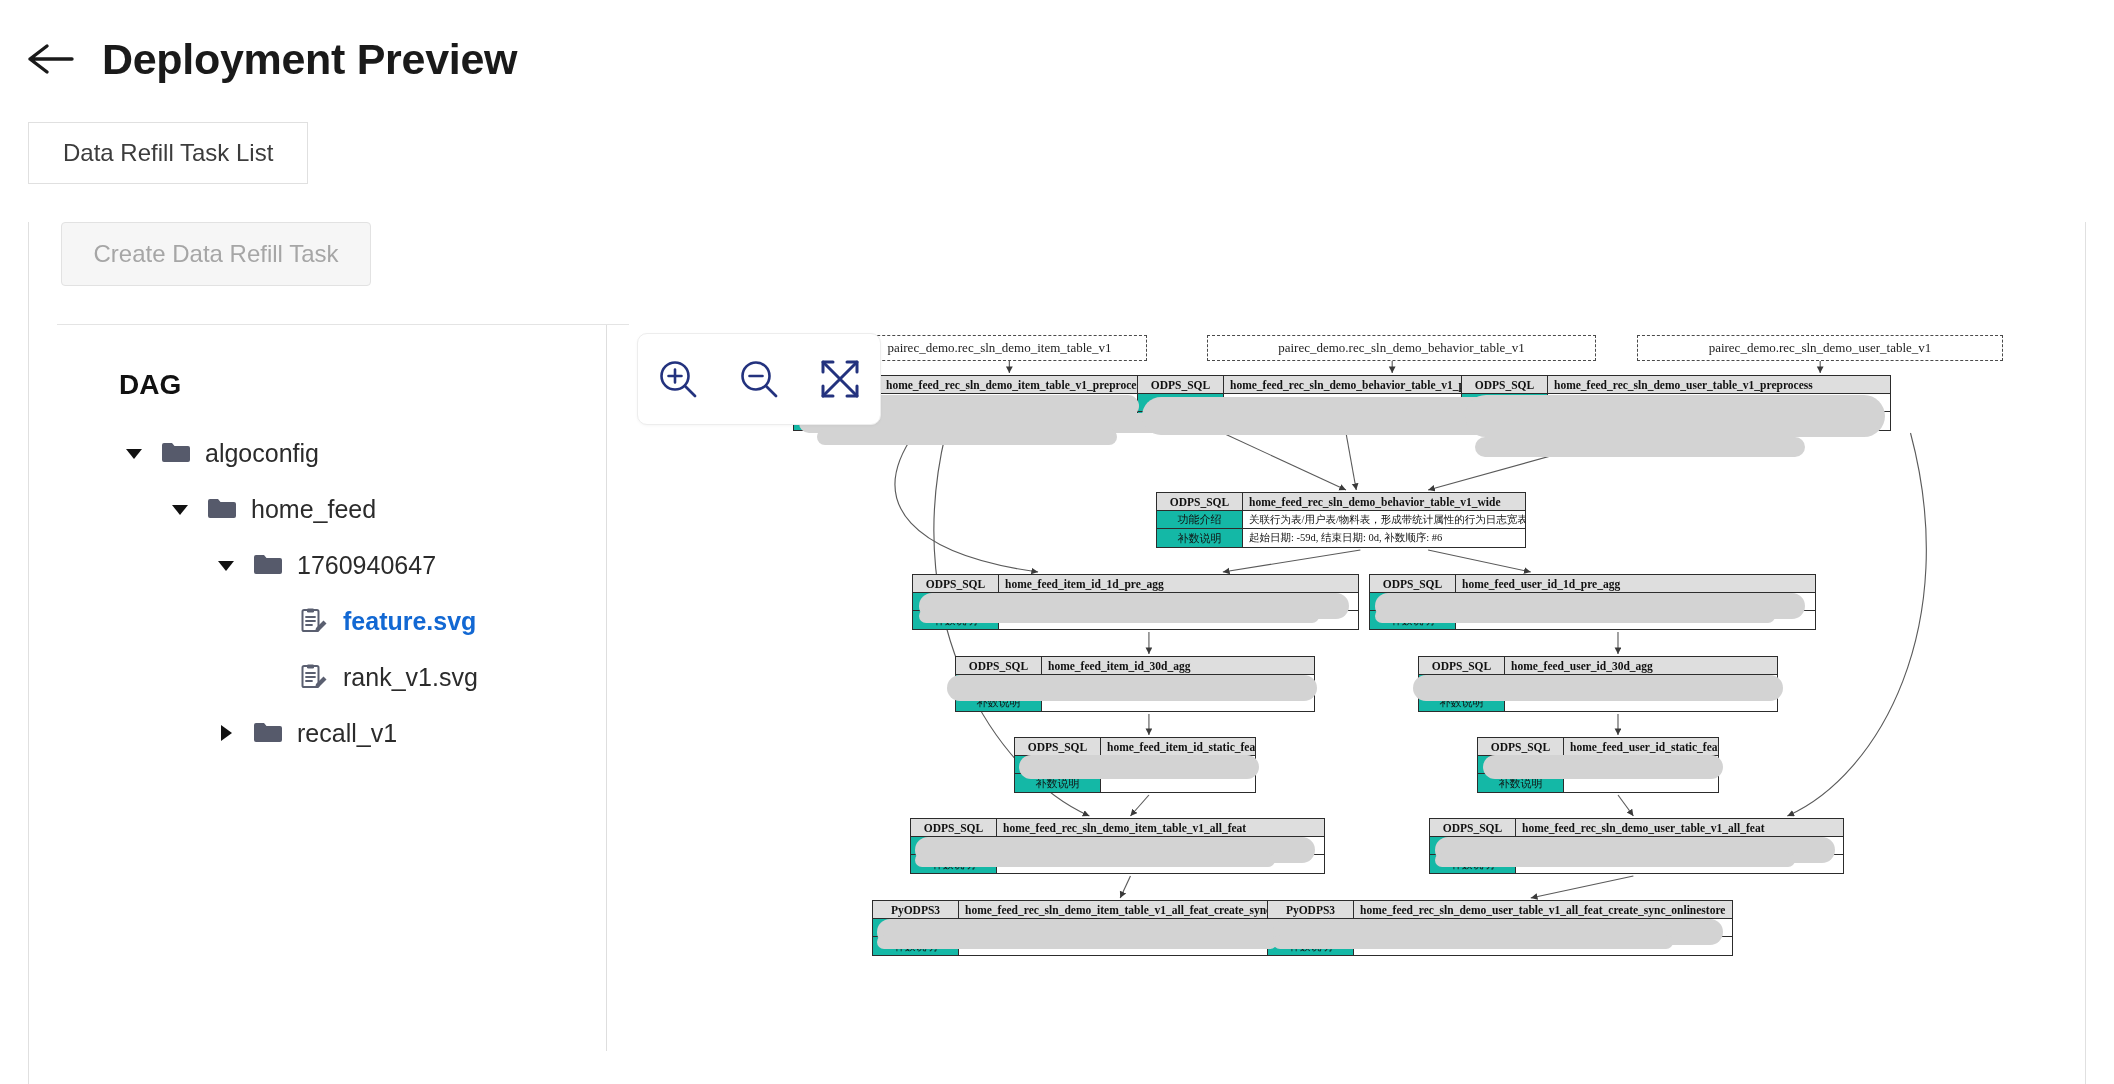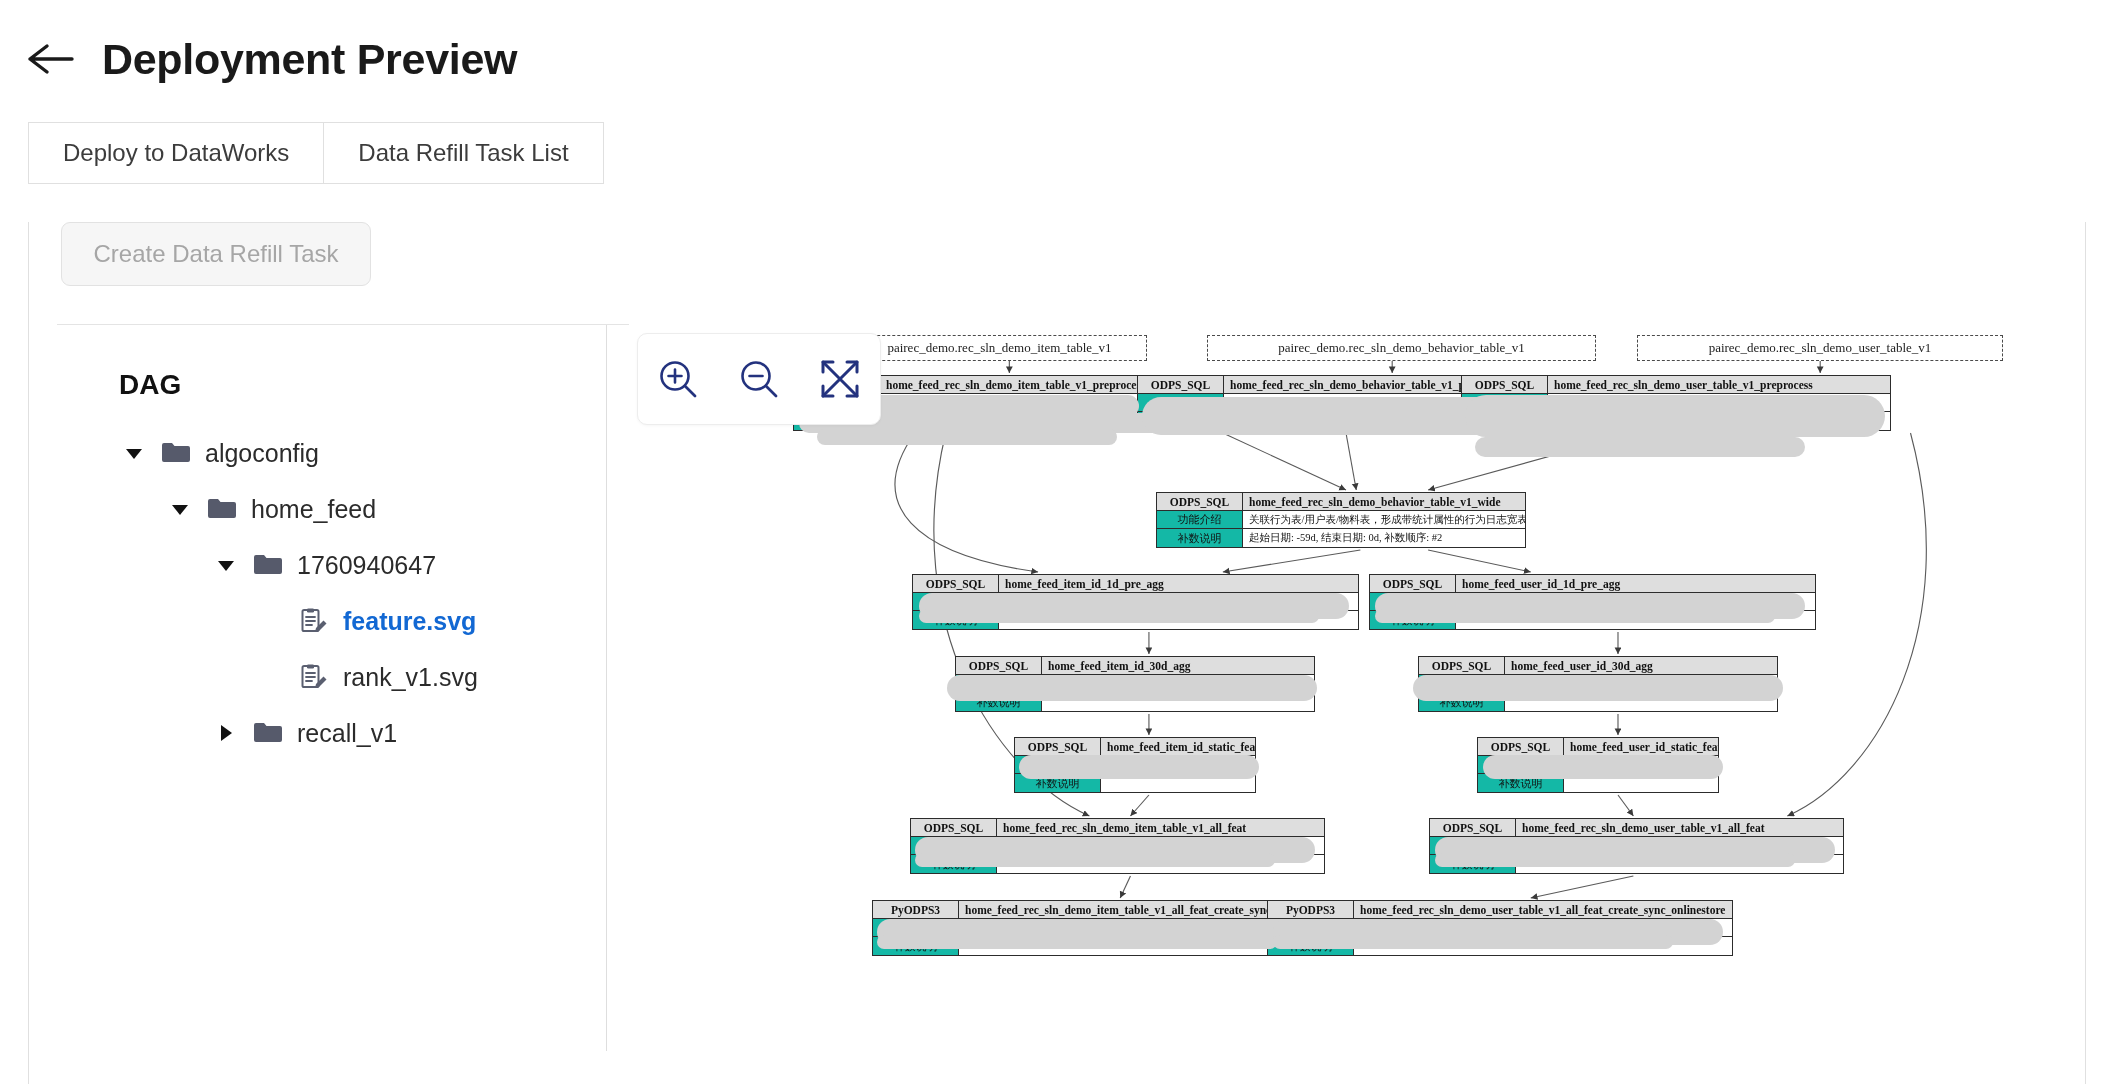--- a/index.html
+++ b/index.html
@@ -81,21 +81,21 @@
     position: relative;
     background: #fff;
   }
 
   .refill-btn {
     margin: 38px 0 0 32px;
     width: 310px;
     height: 64px;
     background: #f6f6f6;
     border: 1px solid #e2e2e2;
-    border-radius: 9px;
+    border-radius: 4px;
     color: #a6a6a6;
     font-size: 24px;
     font-family: "Liberation Sans", sans-serif;
     cursor: not-allowed;
     display: flex;
     align-items: center;
     justify-content: center;
   }
 
   .hr-div {
@@ -240,21 +240,20 @@
 <div class="page-header">
   <div class="back-arrow">
     <svg width="48" height="40" viewBox="0 0 48 40" aria-hidden="true">
       <path d="M3 20 L20 7 M3 20 L20 33 M3 20 L45 20" stroke="#1a1a1a" stroke-width="3.4" fill="none" stroke-linecap="round" stroke-linejoin="round"></path>
     </svg>
   </div>
   <div class="page-title">Deployment Preview</div>
 </div>
 
 <div class="tabs-row">
-  <div class="tab">Deploy to DataWorks</div>
   <div class="tab">Data Refill Task List</div>
 </div>
 
 <div class="content-panel">
 
   <button class="refill-btn" disabled="">Create Data Refill Task</button>
 
   <div class="hr-div"></div>
 
   <div class="split">
@@ -453,21 +452,21 @@
             <div class="tn-row tn-head">
               <div class="tn-cell-l">ODPS_SQL</div>
               <div class="tn-cell-r">home_feed_rec_sln_demo_behavior_table_v1_wide</div>
             </div>
             <div class="tn-row body">
               <div class="tn-cell-l">功能介绍</div>
               <div class="tn-cell-r">关联行为表/用户表/物料表，形成带统计属性的行为日志宽表</div>
             </div>
             <div class="tn-row body">
               <div class="tn-cell-l">补数说明</div>
-              <div class="tn-cell-r">起始日期: -59d, 结束日期: 0d, 补数顺序: #2</div>
+              <div class="tn-cell-r">起始日期: -59d, 结束日期: 0d, 补数顺序: #6</div>
             </div>
           </div>
           <div class="task-node" style="left: 305px; top: 249px; width: 447px;">
             <div class="tn-row tn-head">
               <div class="tn-cell-l">ODPS_SQL</div>
               <div class="tn-cell-r">home_feed_item_id_1d_pre_agg</div>
             </div>
             <div class="tn-row body">
               <div class="tn-cell-l">功能介绍</div>
               <div class="tn-cell-r"></div>

